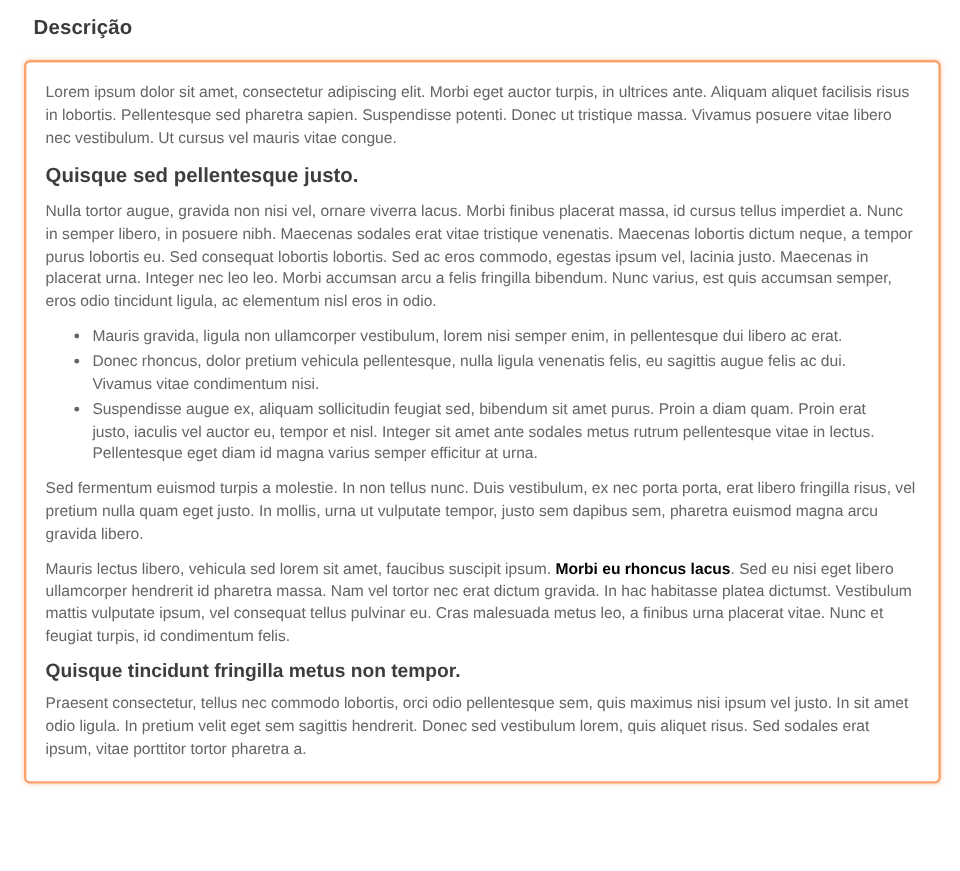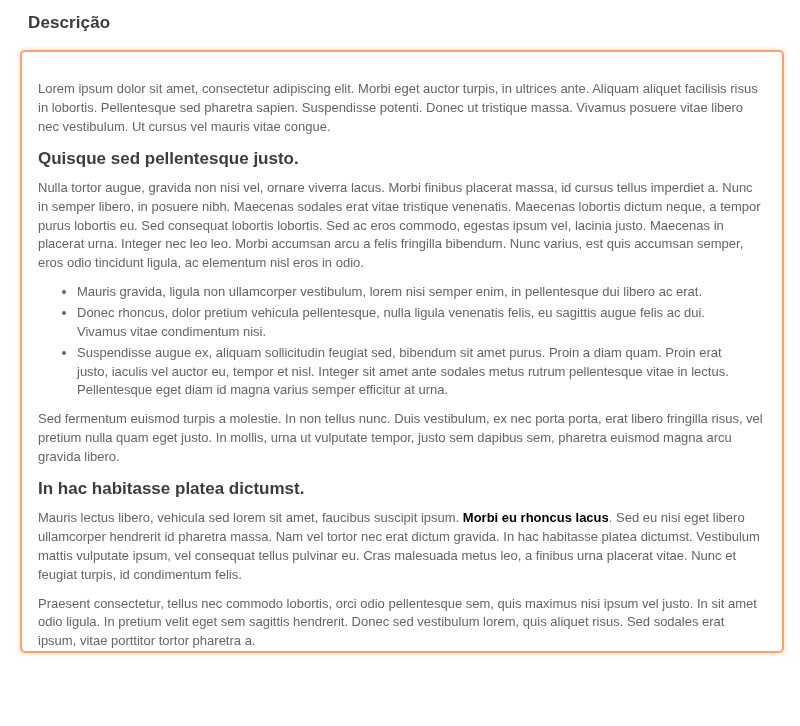--- a/index.html
+++ b/index.html
@@ -20,21 +20,21 @@
     letter-spacing: 0.1px;
   }
   .editor-box {
     margin: 17px 16px 0 20px;
     width: 764px;
     height: 603px;
     border: 2px solid #f9a26c;
     border-radius: 5px;
     box-shadow: 0 0 4px rgba(249, 162, 108, 0.55);
     background: #ffffff;
-    padding: 28px 16px 10px 16px;
+    padding: 16px 16px 10px 16px;
     overflow: hidden;
     cursor: text;
   }
   .editor-box p {
     margin: 0 0 10px 0;
     font-size: 13px;
     line-height: 1.45;
     color: #656565;
   }
   .editor-box h2 {
@@ -80,20 +80,20 @@
   <p>Nulla tortor augue, gravida non nisi vel, ornare viverra lacus. Morbi finibus placerat massa, id cursus tellus imperdiet a. Nunc in semper libero, in posuere nibh. Maecenas sodales erat vitae tristique venenatis. Maecenas lobortis dictum neque, a tempor purus lobortis eu. Sed consequat lobortis lobortis. Sed ac eros commodo, egestas ipsum vel, lacinia justo. Maecenas in placerat urna. Integer nec leo leo. Morbi accumsan arcu a felis fringilla bibendum. Nunc varius, est quis accumsan semper, eros odio tincidunt ligula, ac elementum nisl eros in odio.</p>
 
   <ul>
     <li>Mauris gravida, ligula non ullamcorper vestibulum, lorem nisi semper enim, in pellentesque dui libero ac erat.</li>
     <li>Donec rhoncus, dolor pretium vehicula pellentesque, nulla ligula venenatis felis, eu sagittis augue felis ac dui. Vivamus vitae condimentum nisi.</li>
     <li>Suspendisse augue ex, aliquam sollicitudin feugiat sed, bibendum sit amet purus. Proin a diam quam. Proin erat justo, iaculis vel auctor eu, tempor et nisl. Integer sit amet ante sodales metus rutrum pellentesque vitae in lectus. Pellentesque eget diam id magna varius semper efficitur at urna.</li>
   </ul>
 
   <p>Sed fermentum euismod turpis a molestie. In non tellus nunc. Duis vestibulum, ex nec porta porta, erat libero fringilla risus, vel pretium nulla quam eget justo. In mollis, urna ut vulputate tempor, justo sem dapibus sem, pharetra euismod magna arcu gravida libero.</p>
 
-  <h2>In hac habitasse platea dictumst.</h2>
 
   <p><span>Mauris lectus libero, vehicula sed lorem sit amet, faucibus suscipit ipsum. </span><b>Morbi eu rhoncus lacus</b><span>. Sed eu nisi eget libero ullamcorper hendrerit id pharetra massa. Nam vel tortor nec erat dictum gravida. In hac habitasse platea dictumst. Vestibulum mattis vulputate ipsum, vel consequat tellus pulvinar eu. Cras malesuada metus leo, a finibus urna placerat vitae. Nunc et feugiat turpis, id condimentum felis.</span></p>
 
+  <h3>Quisque tincidunt fringilla metus non tempor.</h3>
 
   <p>Praesent consectetur, tellus nec commodo lobortis, orci odio pellentesque sem, quis maximus nisi ipsum vel justo. In sit amet odio ligula. In pretium velit eget sem sagittis hendrerit. Donec sed vestibulum lorem, quis aliquet risus. Sed sodales erat ipsum, vitae porttitor tortor pharetra a.</p>
 
 </div>
 
 </body></html>

